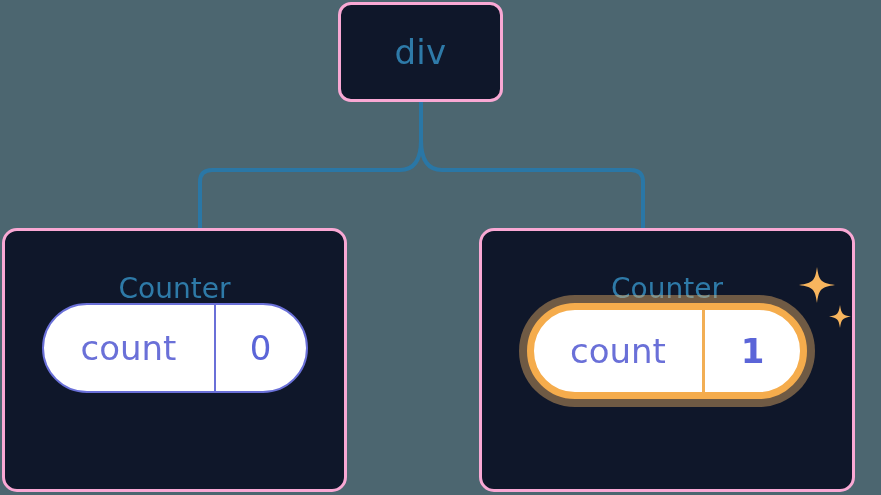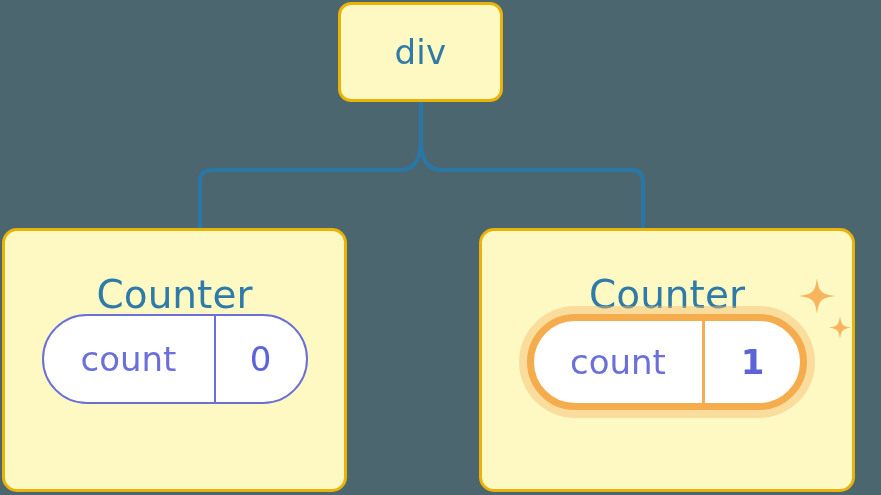--- a/index.html
+++ b/index.html
@@ -25,22 +25,22 @@
     left: 0;
     top: 0;
     width: 881px;
     height: 495px;
     pointer-events: none;
   }
 
   
   .node-card {
     position: absolute;
-    background: #fef9c3;
-    border: 3px solid #eab308;
+    background: #0f172a;
+    border: 3px solid #f9a8d4;
     box-sizing: border-box;
     display: flex;
     flex-direction: column;
     align-items: center;
   }
 
   #node-div {
     left: 338px;
     top: 2px;
     width: 165px;
@@ -65,21 +65,21 @@
   #node-counter-right {
     left: 479px;
     top: 228px;
     width: 376px;
     height: 264px;
     border-radius: 15px;
     padding-top: 44px;
   }
 
   .node-title {
-    font-size: 39px;
+    font-size: 28px;
     color: #2e7aa8;
     line-height: 1;
     white-space: nowrap;
   }
 
   
   .pill-wrap {
     position: relative;
   }
 

